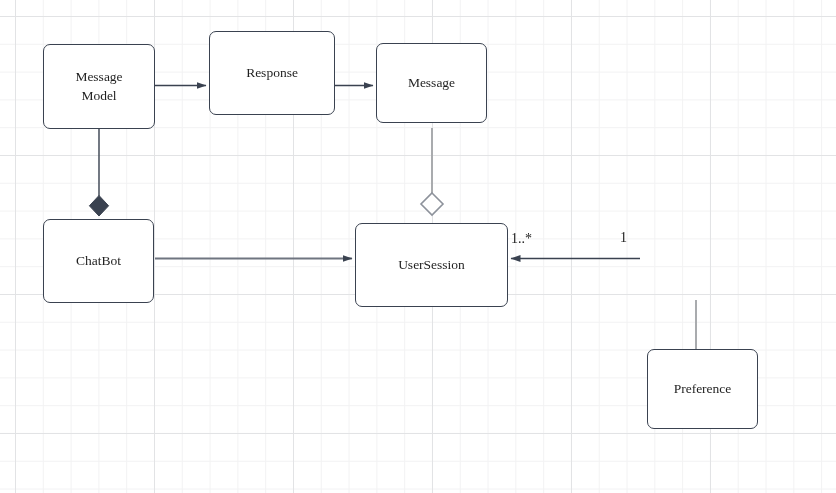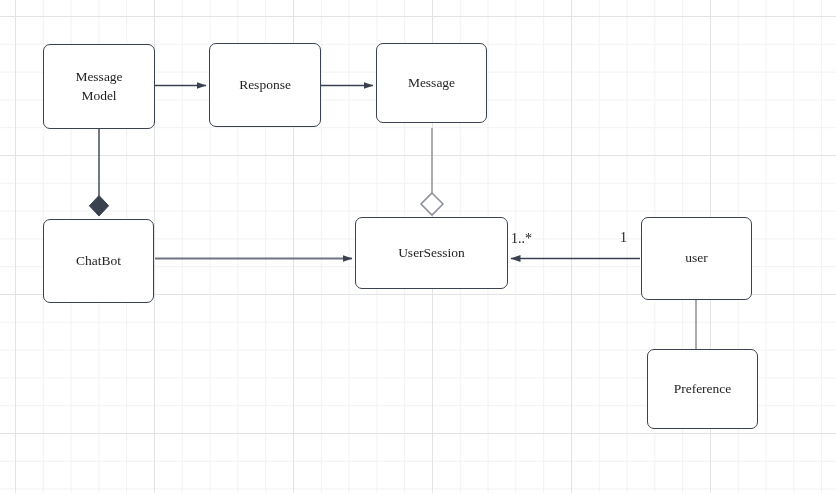--- a/index.html
+++ b/index.html
@@ -109,39 +109,36 @@
 
     <line class="edge-dark" x1="640" y1="258.5" x2="511" y2="258.5" marker-end="url(#arrowDark)"></line>
 
     <line class="edge-gray" x1="696" y1="300" x2="696" y2="349"></line>
   </svg>
 
   <div class="node" style="left:43px; top:44px; width:112px; height:85px;">
     <span>Message Model</span>
   </div>
 
-  <div class="node" style="left:209px; top:43px; width:112px; height:84px;text-align:right;">
+  <div class="node" style="left:209px; top:31px; width:126px; height:84px;text-align:right;">
     <span>Response</span>
   </div>
 
   <div class="node" style="left:376px; top:43px; width:111px; height:80px;">
     <span>Message</span>
   </div>
 
   <div class="node" style="left:43px; top:219px; width:111px; height:84px;">
     <span>ChatBot</span>
   </div>
 
-  <div class="node" style="left:355px; top:217px; width:153px; height:72px;">
+  <div class="node" style="left:355px; top:223px; width:153px; height:84px;">
     <span>UserSession</span>
   </div>
 
-  <div class="node" style="left:641px; top:217px; width:111px; height:83px;">
-    <span>user</span>
-  </div>
 
   <div class="node" style="left:647px; top:349px; width:111px; height:80px;">
     <span>Preference</span>
   </div>
 
   <div class="edge-label" style="left:511px; top:231px;">1..*</div>
 
   <div class="edge-label" style="left:620px; top:230px;">1</div>
 
 </div>

